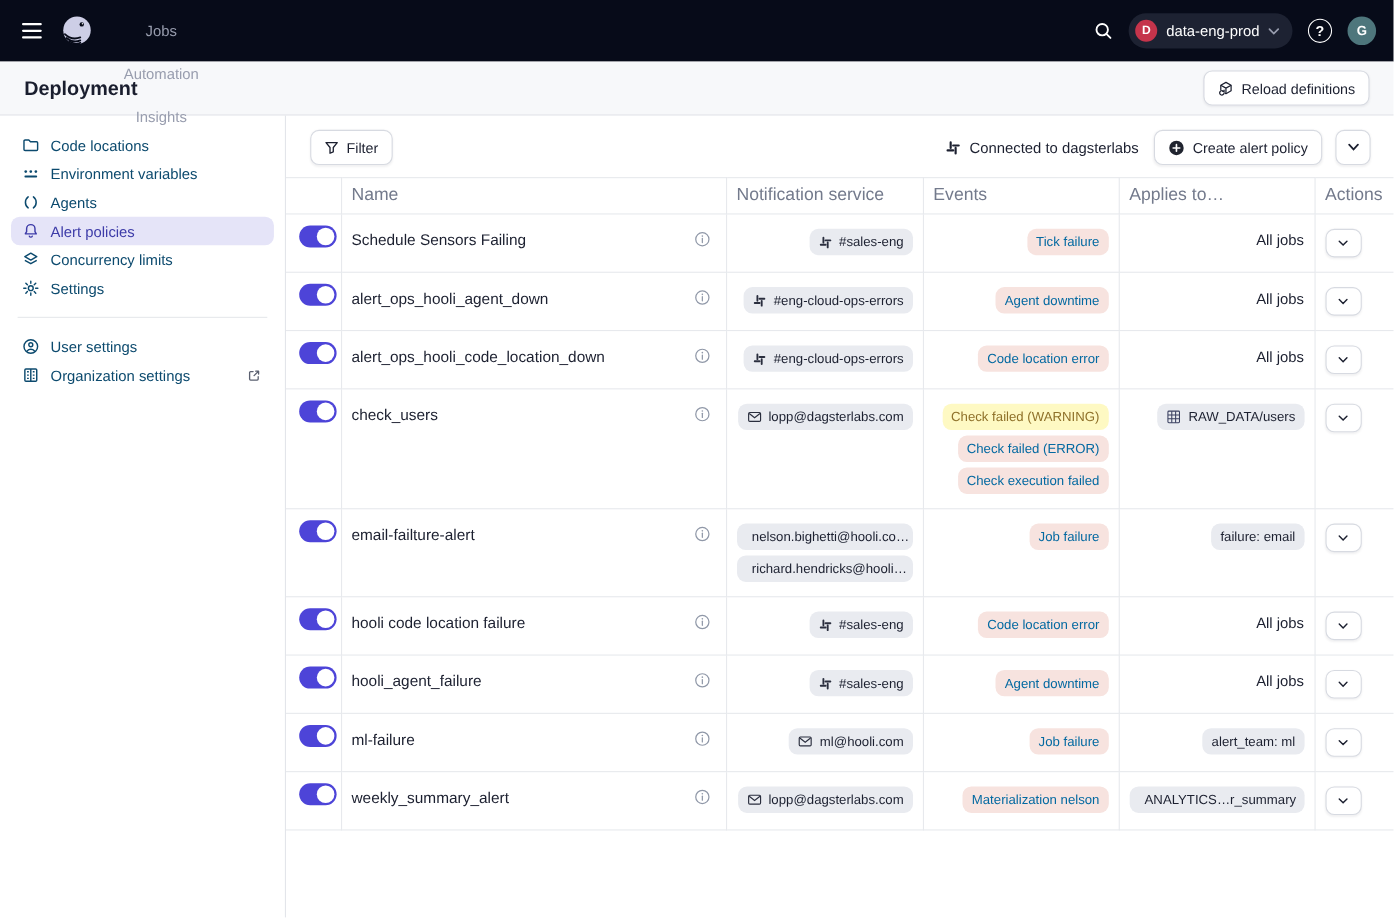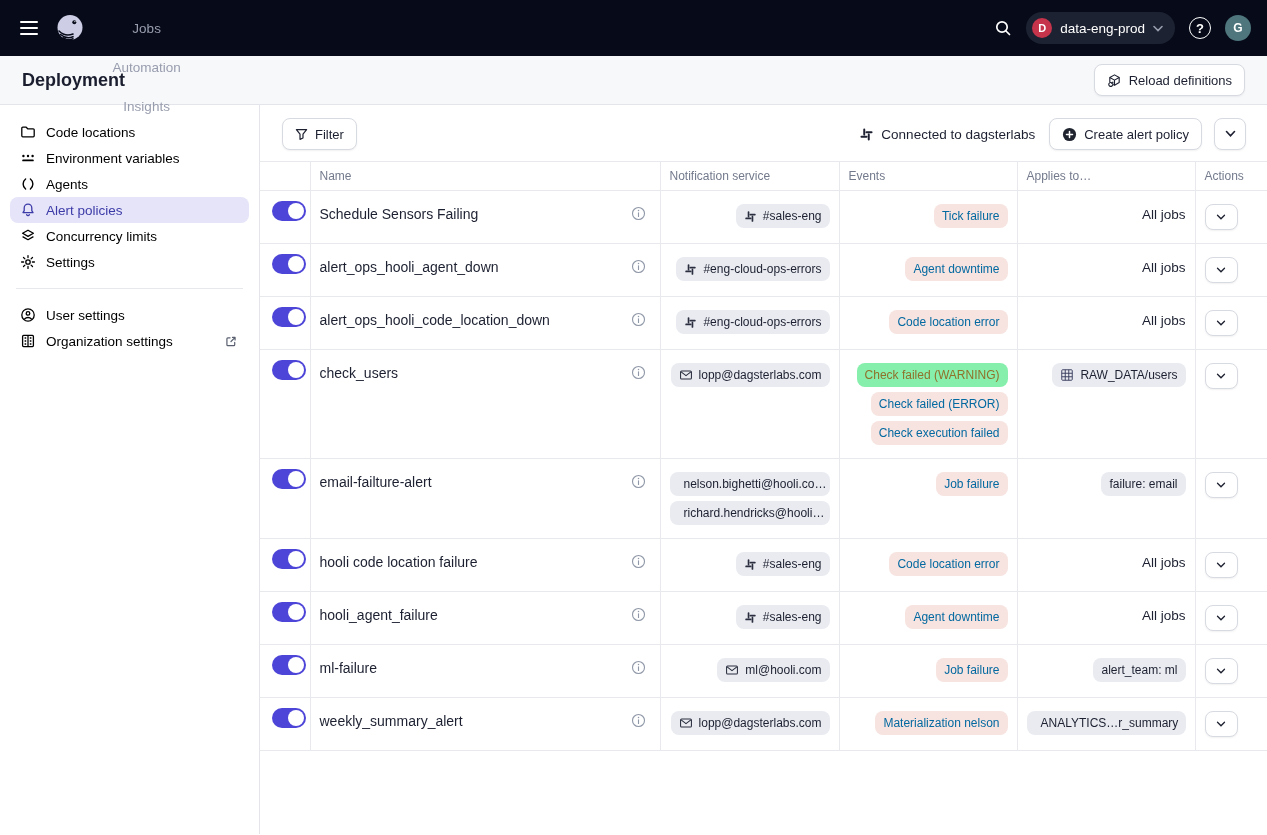--- a/index.html
+++ b/index.html
@@ -27,47 +27,47 @@
   .avatar { width:26px; height:26px; border-radius:50%; background:#4E767C; color:#fff; font-size:12px; font-weight:600; border:none; display:flex; align-items:center; justify-content:center; }
 
   
   .header { height:49px; background:#F7F8FA; border-bottom:1px solid #E3E5EA; display:flex; align-items:center; justify-content:space-between; padding:0 22px; }
   .header h1 { margin:0; font-size:18px; font-weight:700; color:#1A1E2E; }
   .btn { display:inline-flex; align-items:center; gap:7px; background:#fff; border:1px solid #D7DAE1; border-radius:8px; height:32px; padding:0 12px; font-size:13px; color:#1C2030; box-shadow:0 1px 2px rgba(16,24,40,.06); white-space:nowrap; }
 
   
   .content { display:flex; height:729px; }
   .sidebar { width:260px; min-width:260px; border-right:1px solid #E3E5EA; padding-top:14px; }
-  .side-item { display:flex; align-items:center; gap:10px; height:26px; padding:0 10px; margin:0 10px; border-radius:8px; font-size:13.5px; color:#000000; cursor:pointer; }
+  .side-item { display:flex; align-items:center; gap:10px; height:26px; padding:0 10px; margin:0 10px; border-radius:8px; font-size:13.5px; color:#0c4a6e; cursor:pointer; }
   .side-item.active { background:#E5E4F8; color:#3D3BA8; }
   .side-item svg { flex:0 0 16px; }
   .side-divider { border-top:1px solid #E6E8EC; margin:13px 16px; }
   .ext-icon { margin-left:auto; color:#5A6070; display:flex; }
 
   main { flex:1; display:flex; flex-direction:column; min-width:0; }
   .toolbar { display:flex; align-items:center; padding:13px 21px 11px 22px; }
   .toolbar-right { margin-left:auto; display:flex; align-items:center; gap:12px; }
   .connected { display:flex; align-items:flex-start; gap:7px; font-size:13.5px; color:#1C2030; margin-right:2px; }
   .chev-btn { width:32px; height:32px; border:1px solid #D7DAE1; border-radius:8px; background:#fff; display:flex; align-items:center; justify-content:center; box-shadow:0 1px 2px rgba(16,24,40,.06); }
 
   
   table { width:100%; border-collapse:collapse; table-layout:fixed; }
-  thead th { font-size:12px; font-weight:400; color:#737A8C; text-align:left; padding:7px 9px; border-top:1px solid #E7E9ED; border-bottom:1px solid #E7E9ED; border-right:1px solid #E7E9ED; white-space:nowrap; }
+  thead th { font-size:16px; font-weight:400; color:#737A8C; text-align:left; padding:7px 9px; border-top:1px solid #E7E9ED; border-bottom:1px solid #E7E9ED; border-right:1px solid #E7E9ED; white-space:nowrap; }
   thead th:last-child { border-right:none; }
   td { vertical-align:top; padding:13px 9px; border-bottom:1px solid #E7E9ED; border-right:1px solid #E7E9ED; }
   td:last-child { border-right:none; }
   td.cell-toggle { padding:10px 4px 0 12px; }
   .name-wrap { display:flex; align-items:flex-start; justify-content:space-between; }
   .row-name { font-size:14px; color:#1C2030; padding-top:2px; }
   .info-icon { color:#9098A8; display:flex; margin-right:5px; padding-top:2px; }
   .stack { display:flex; flex-direction:column; gap:5px; align-items:flex-end; }
   .chip { display:inline-flex; align-items:center; gap:6px; background:#E9EBF0; border-radius:8px; height:24px; padding:0 8px; font-size:12px; color:#1C2030; white-space:nowrap; max-width:100%; }
   .badge { display:inline-flex; align-items:center; height:24px; padding:0 8px; border-radius:8px; font-size:12px; white-space:nowrap; }
   .badge.error { background:#F7E3DF; color:#0369a1; }
-  .badge.warning { background:#86efac; color:#8F712A; }
+  .badge.warning { background:#fef9c3; color:#8F712A; }
   .applies-text { font-size:13.5px; color:#1C2030; padding-top:3px; display:inline-block; }
   .toggle { width:34px; height:20px; border-radius:10px; background:#4D44D8; border:none; position:relative; padding:0; }
   .toggle .knob { position:absolute; right:2px; top:2px; width:16px; height:16px; border-radius:50%; background:#fff; }
   .actions-btn { width:33px; height:26px; border:1px solid #D7DAE1; border-radius:8px; background:#fff; display:inline-flex; align-items:center; justify-content:center; box-shadow:0 1px 2px rgba(16,24,40,.06); }
 </style>
 </head>
 <body>
 
 <div class="topnav">
   <button class="hamburger">

